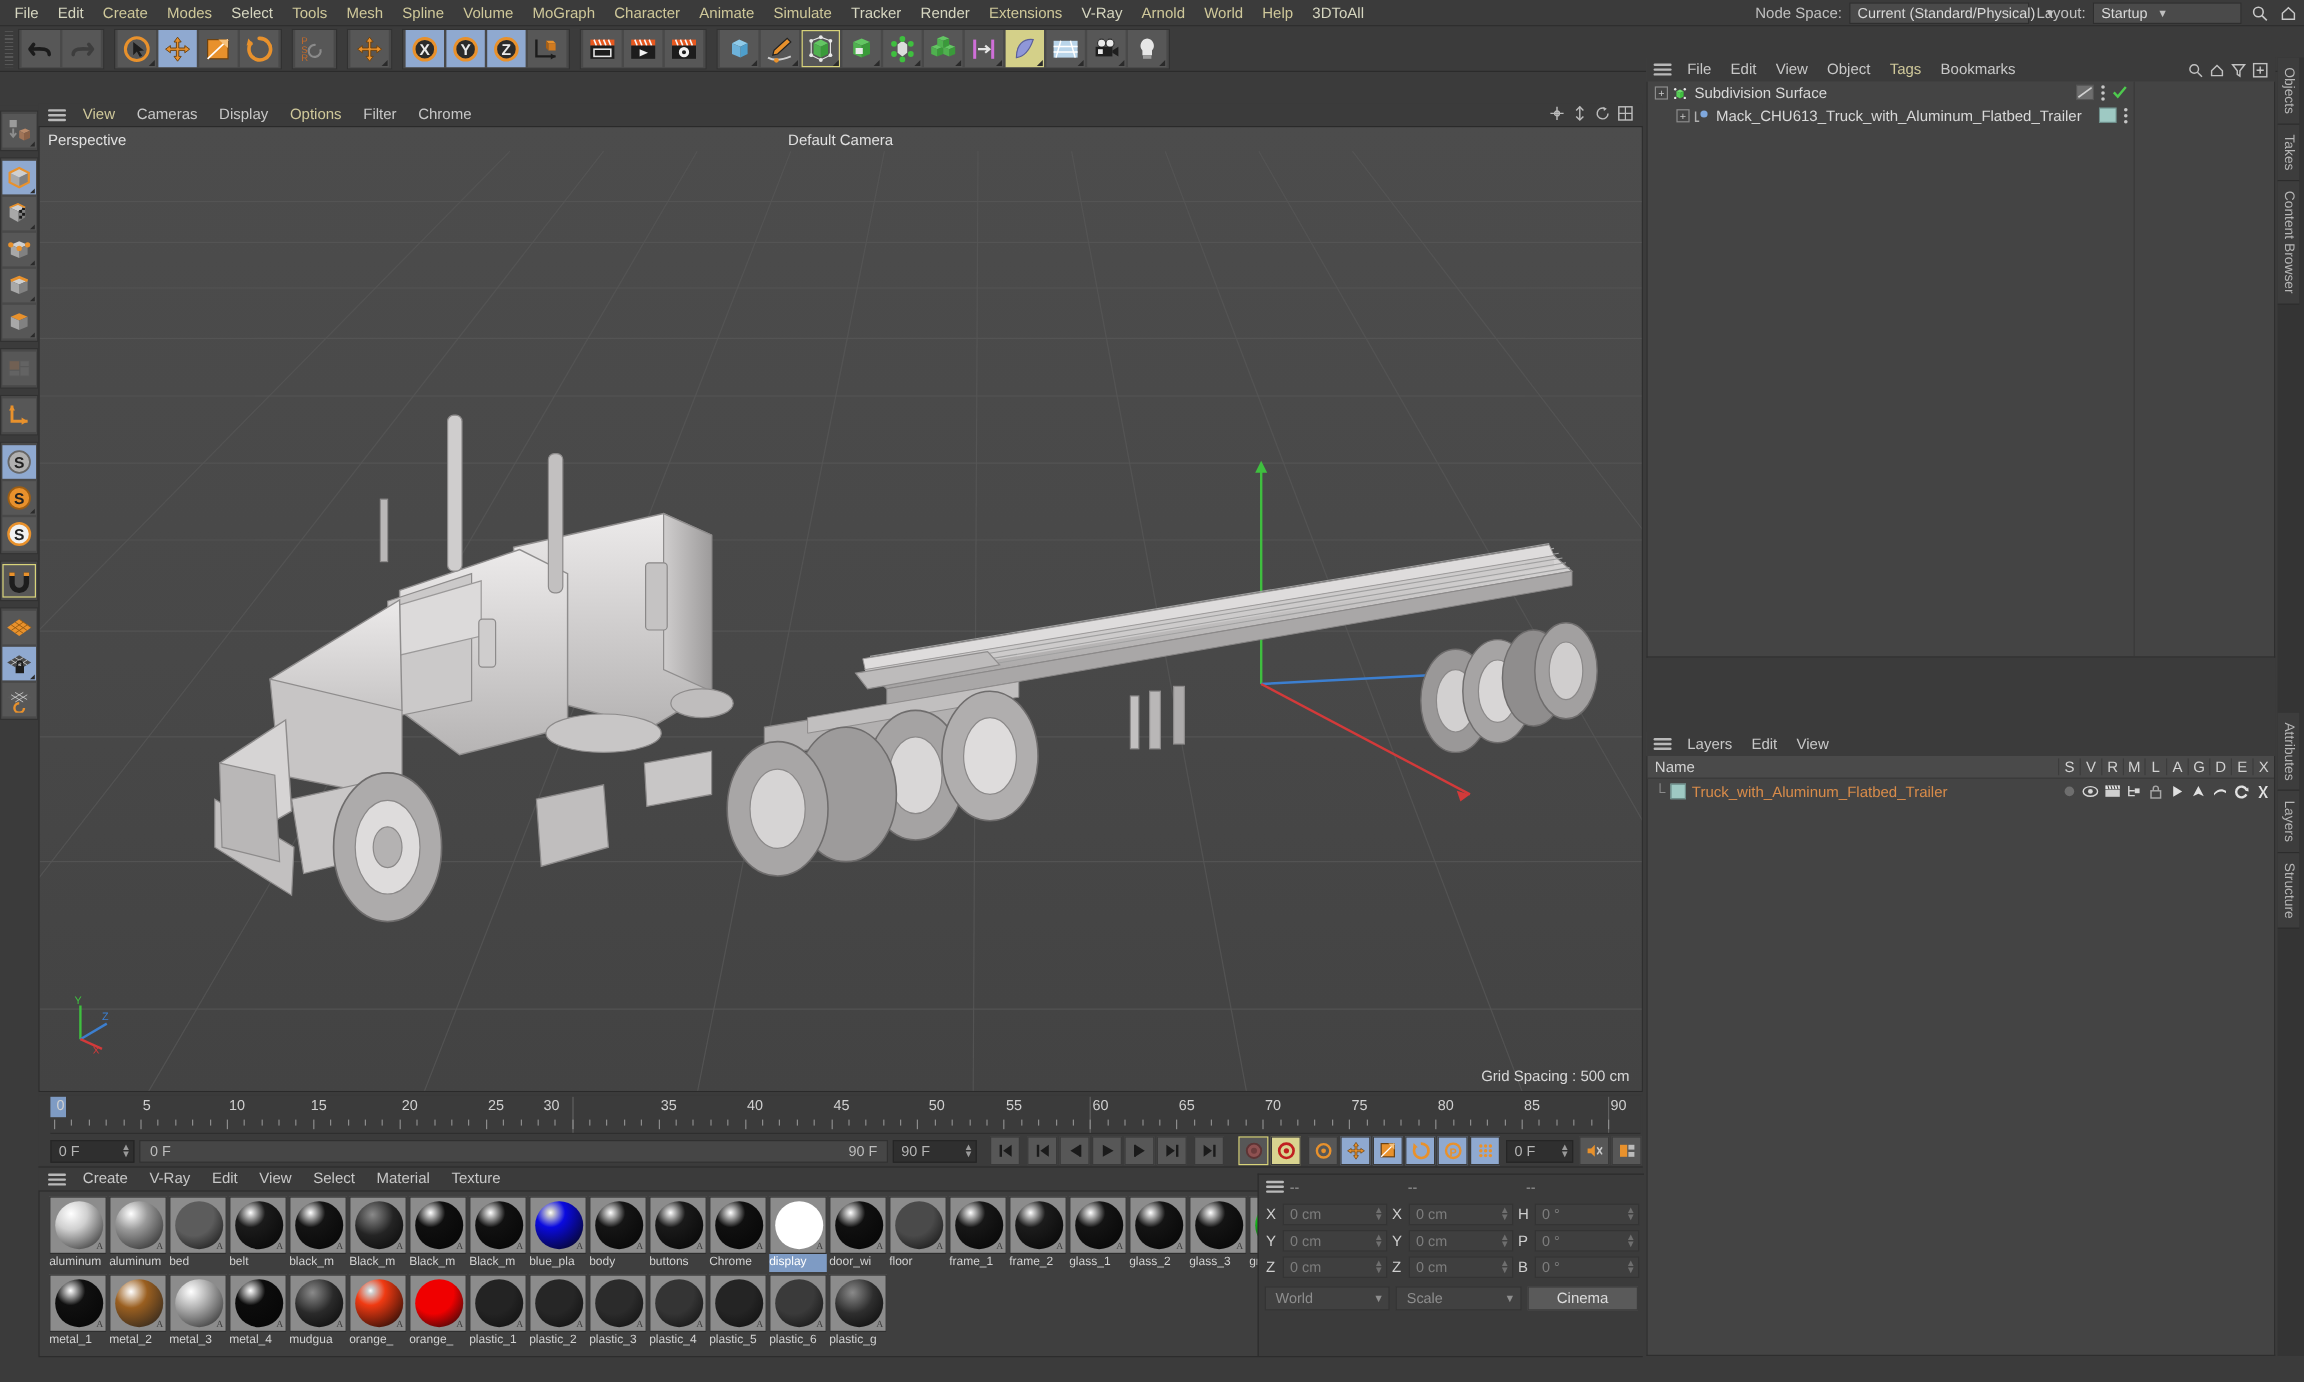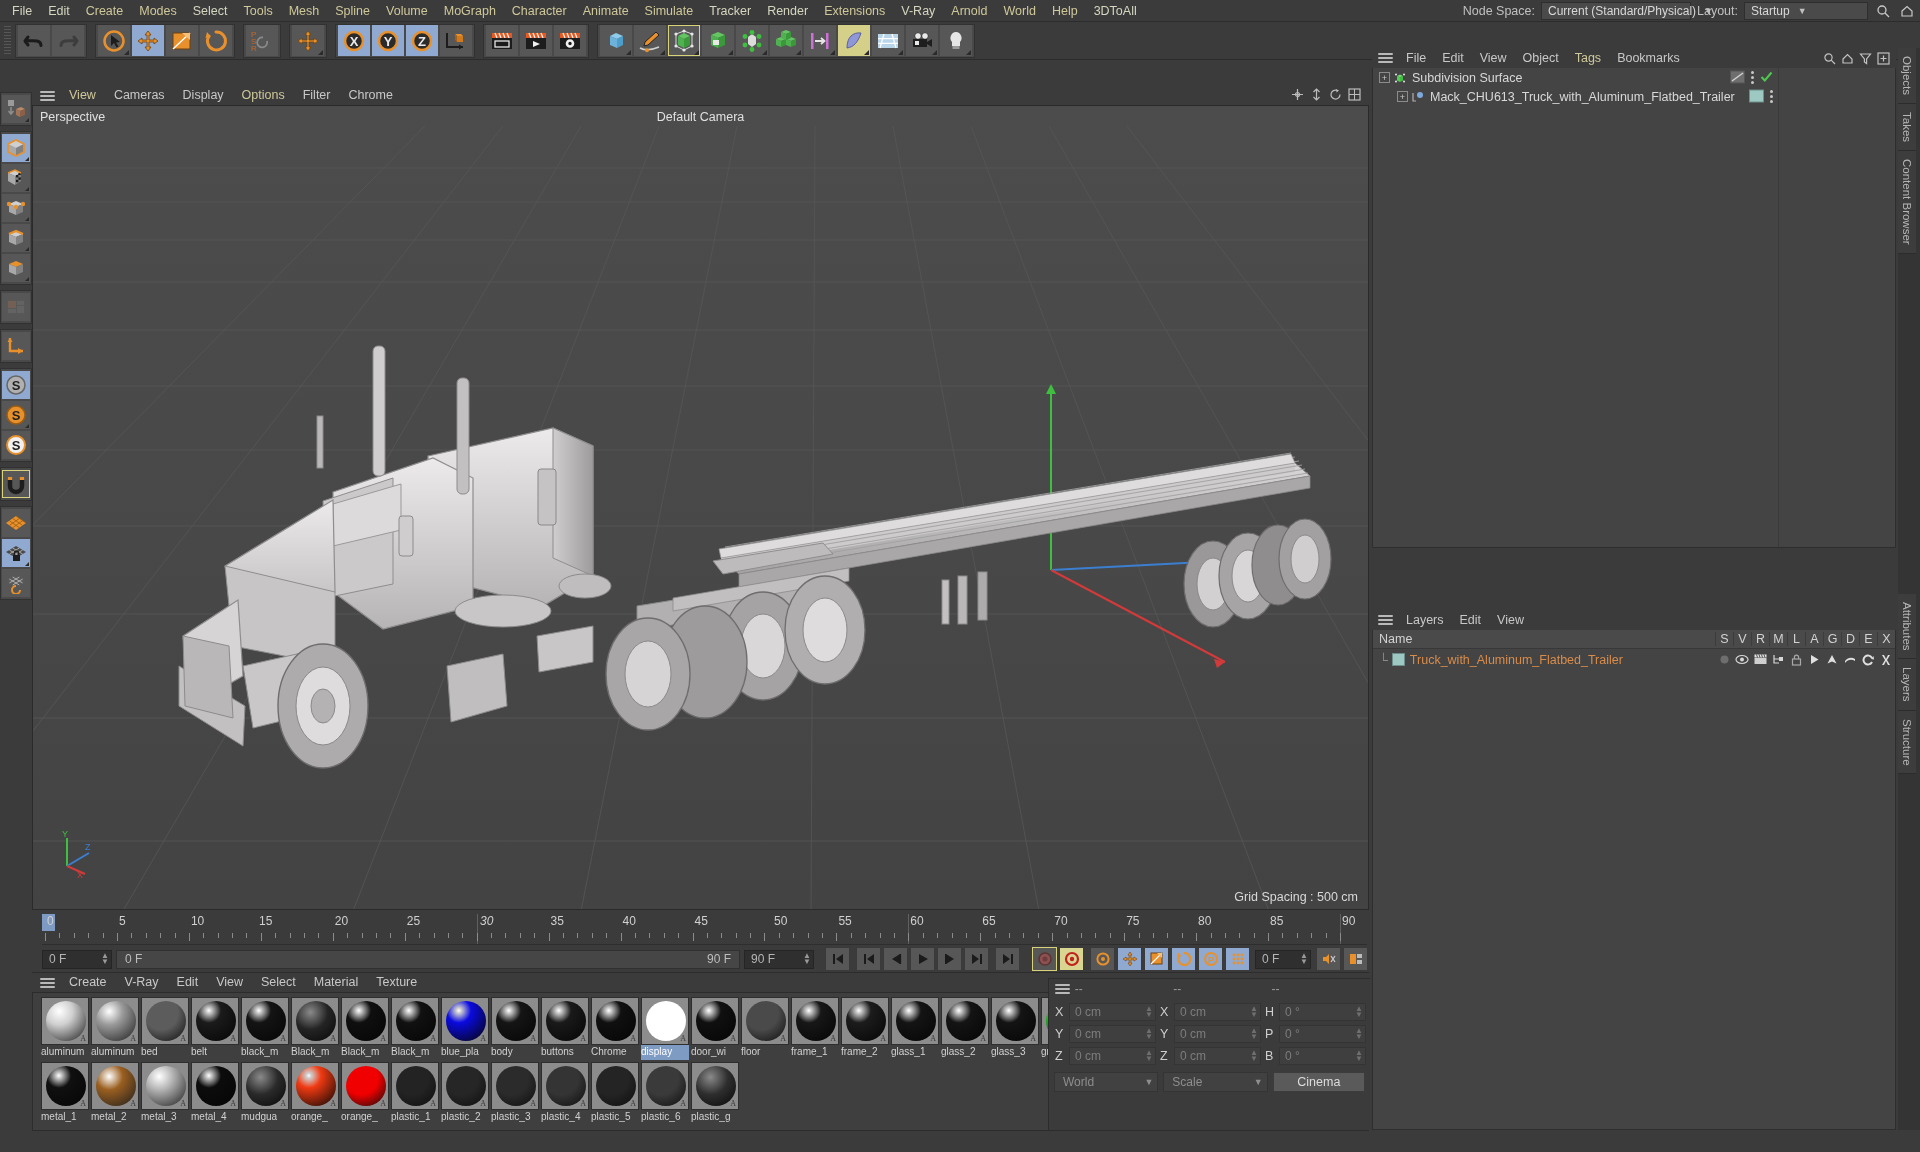--- a/index.html
+++ b/index.html
@@ -873,21 +873,21 @@
         <div class="tl-tick" style="left: 305.167px; height: 5px;"></div>
         <div class="tl-tick" style="left: 319.556px; height: 5px;"></div>
         <div class="tl-tick" style="left: 333.944px; height: 5px;"></div>
         <div class="tl-tick" style="left: 348.333px; height: 5px;"></div>
         <div class="tl-num" style="left: 364.722px;">25</div>
         <div class="tl-tick" style="left: 362.722px; height: 8px;"></div>
         <div class="tl-tick" style="left: 377.111px; height: 5px;"></div>
         <div class="tl-tick" style="left: 391.5px; height: 5px;"></div>
         <div class="tl-tick" style="left: 405.889px; height: 5px;"></div>
         <div class="tl-tick" style="left: 420.278px; height: 5px;"></div>
-        <div class="tl-num" style="left: 438px; font-style: italic;">30</div>
+        <div class="tl-num" style="left: 411px;">30</div>
         <div class="tl-tickmaj" style="left: 434.667px;"></div>
         <div class="tl-tick" style="left: 434.667px; height: 8px;"></div>
         <div class="tl-tick" style="left: 449.056px; height: 5px;"></div>
         <div class="tl-tick" style="left: 463.444px; height: 5px;"></div>
         <div class="tl-tick" style="left: 477.833px; height: 5px;"></div>
         <div class="tl-tick" style="left: 492.222px; height: 5px;"></div>
         <div class="tl-num" style="left: 508.611px;">35</div>
         <div class="tl-tick" style="left: 506.611px; height: 8px;"></div>
         <div class="tl-tick" style="left: 521px; height: 5px;"></div>
         <div class="tl-tick" style="left: 535.389px; height: 5px;"></div>

